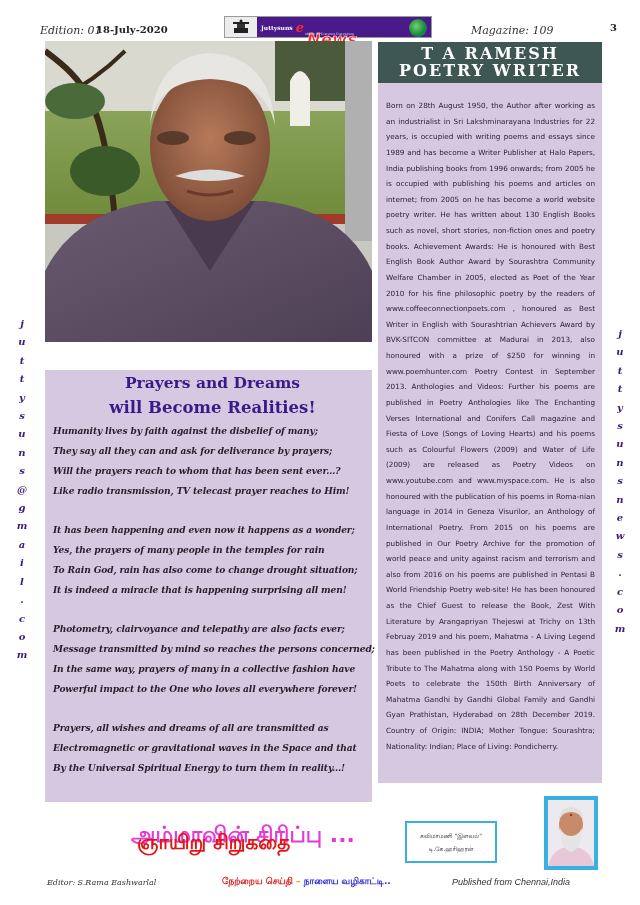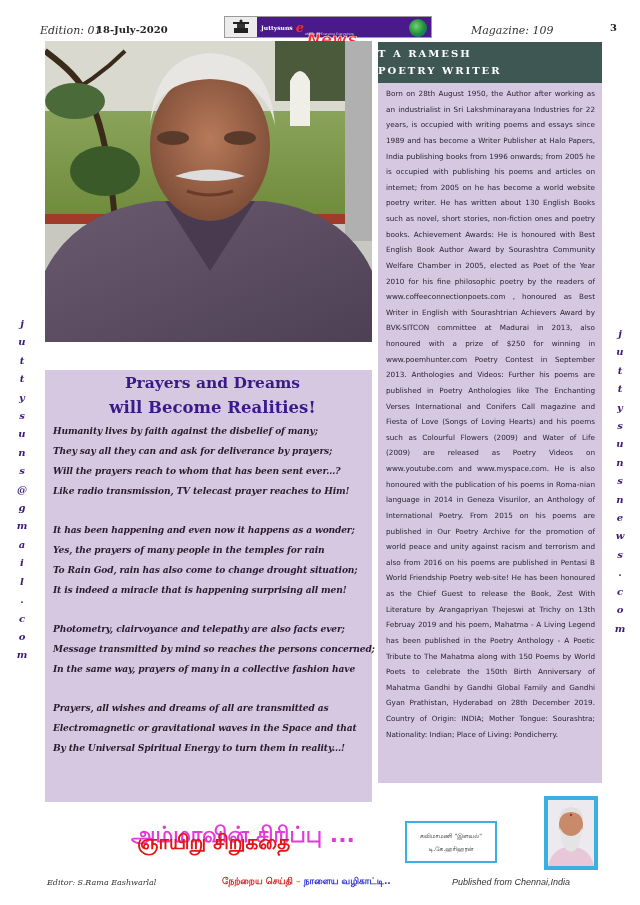--- a/index.html
+++ b/index.html
@@ -30,23 +30,23 @@
   .photo { position:absolute; left:45px; top:41px; width:327px; height:301px; overflow:hidden; background:#6e8a4a; }
 
   
   .poem { position:absolute; left:45px; top:351px; width:327px; height:432px; background:#d7c8e2; padding:0 0 0 8px;margin-top:19px; }
   .poem-title { text-align:center; font-family:"DejaVu Serif", serif; font-weight:bold; color:#3a1a86; font-size:15.5px; line-height:24px; padding-top:1px; }
   .poem-title.l2 { font-size:16.5px; margin-bottom:1px; }
   .poem-line { font-family:"DejaVu Serif", serif; font-style:italic; font-weight:bold; color:#2a1a2a; font-size:9.1px; line-height:20px; white-space:nowrap; letter-spacing:-0.15px; }
   .stanza-gap { height:19px; }
 
   
-  .bio-head { position:absolute; left:378px; top:42px; width:224px; height:41px; background:#3e5753; color:#fff; font-family:"DejaVu Serif", serif; font-weight:bold; font-size:10px; line-height:17px; letter-spacing:2px; padding-top:3px; }
+  .bio-head { position:absolute; left:378px; top:42px; width:224px; height:41px; background:#3e5753; color:#fff; text-align:center; font-family:"DejaVu Serif", serif; font-weight:bold; font-size:16px; line-height:17px; letter-spacing:2px; padding-top:3px; }
   .bio { position:absolute; left:378px; top:83px; width:224px; height:700px; background:#d7c8e2; padding:0 7px 0 8px; }
-  .bio-text { font-family:"DejaVu Sans", sans-serif; font-size:7.25px; line-height:15.62px; color:#2a2330; text-align:justify; padding-top:3px; }
+  .bio-text { font-family:"DejaVu Sans", sans-serif; font-size:7.25px; line-height:15.62px; color:#2a2330; text-align:justify; padding-top:3px;margin-top:12px; }
 
   
   .t-title1 { position:absolute; left:131px; top:822px; font-family:"DejaVu Sans", sans-serif; font-weight:bold; color:#e23bd8; font-size:22px; }
   .t-title2 { position:absolute; left:137px; top:830px; font-family:"DejaVu Sans", sans-serif; font-weight:bold; color:#e21616; font-size:20px; }
   .poetbox { position:absolute; left:405px; top:821px; width:92px; height:42px; border:2px solid #3bb0e0; display:flex; flex-direction:column; align-items:center; justify-content:center; background:#fff; }
   .poetbox span { font-family:"DejaVu Sans", sans-serif; font-size:6px; color:#333; line-height:13px; }
   .poetphoto { position:absolute; left:544px; top:796px; width:54px; height:74px; border:4px solid #3bb0e0; background:#e8e6ea; overflow:hidden; }
 
   .ftr-editor { position:absolute; left:47px; top:878px; font-family:"DejaVu Serif", serif; font-style:italic; font-size:8px; color:#333; }
   .ftr-slogan { position:absolute; left:222px; top:876px; font-family:"DejaVu Sans", sans-serif; font-weight:bold; font-size:9px; }
@@ -175,20 +175,21 @@
     <div class="poem-line">It has been happening and even now it happens as a wonder;</div>
     <div class="poem-line">Yes, the prayers of many people in the temples for rain</div>
     <div class="poem-line">To Rain God, rain has also come to change drought situation;</div>
     <div class="poem-line">It is indeed a miracle that is happening surprising all men!</div>
   </div>
   <div class="stanza-gap"></div>
   <div>
     <div class="poem-line">Photometry, clairvoyance and telepathy are also facts ever;</div>
     <div class="poem-line">Message transmitted by mind so reaches the persons concerned;</div>
     <div class="poem-line">In the same way, prayers of many in a collective fashion have</div>
+    <div class="poem-line">Powerful impact to the One who loves all everywhere forever!</div>
   </div>
   <div class="stanza-gap"></div>
   <div>
     <div class="poem-line">Prayers, all wishes and dreams of all are transmitted as</div>
     <div class="poem-line">Electromagnetic or gravitational waves in the Space and that</div>
     <div class="poem-line">By the Universal Spiritual Energy to turn them in reality...!</div>
   </div>
 </div>
 
 <div class="bio-head">

